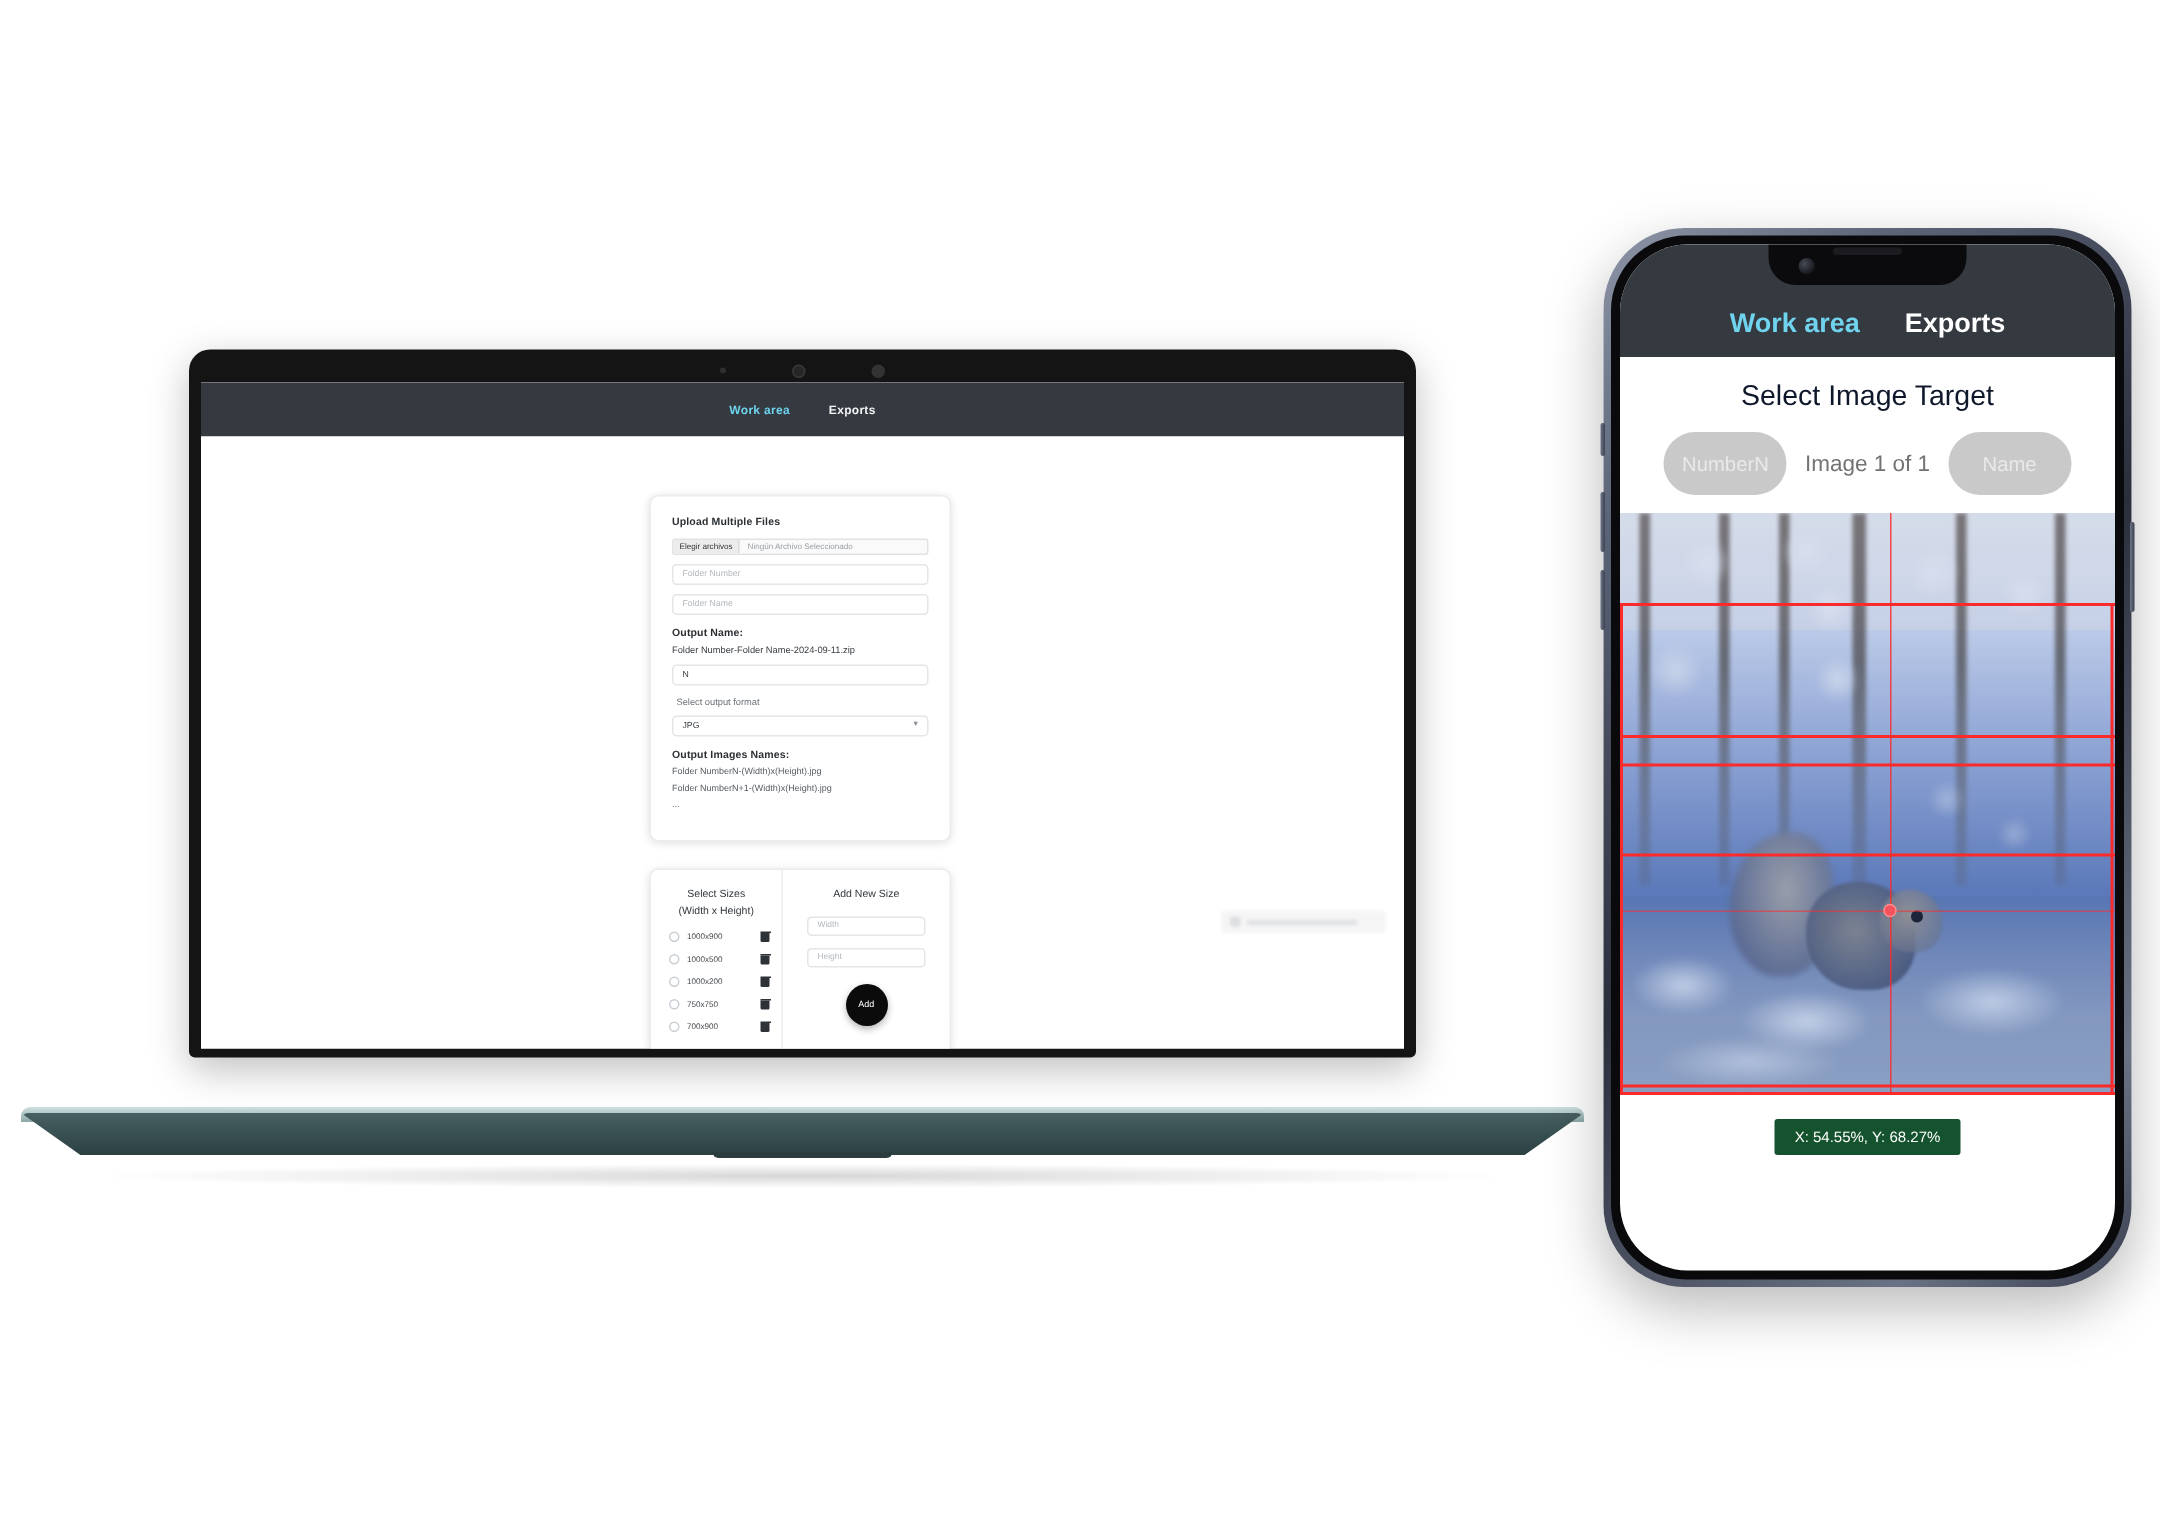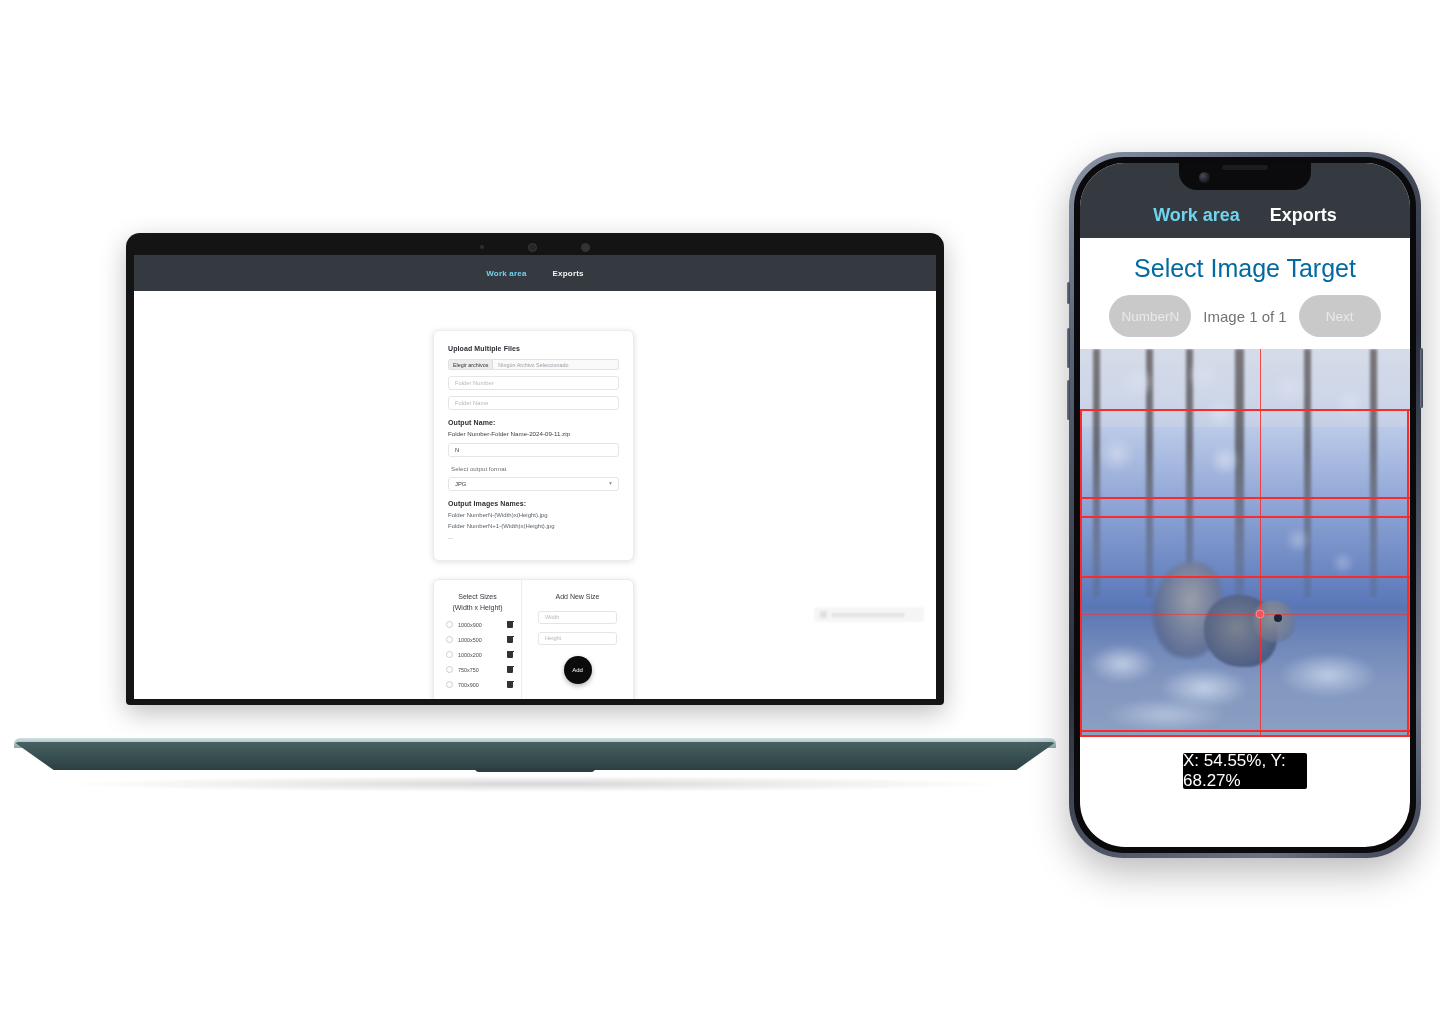--- a/index.html
+++ b/index.html
@@ -181,21 +181,21 @@
 
   .ph-nav {
     height: 75px; background: #343a40;
     display: flex; align-items: flex-end; justify-content: center; gap: 30px;
     padding-bottom: 12px;
   }
   .ph-nav a { font-size: 18px; font-weight: bold; text-decoration: none; }
   .ph-nav .active { color: #70d4ef; }
   .ph-nav .inactive { color: #ffffff; }
 
-  .ph-title { text-align:center; font-size: 25px; color: #0369a1; margin-top: 16px; font-weight: 400;}
+  .ph-title { text-align:center; font-size: 19px; color: #0f172a; margin-top: 16px; font-weight: 400;}
   .ph-pager { display:flex; align-items:center; justify-content:center; gap: 12px; margin-top: 12px; }
   .pg-btn {
     width: 82px; height: 42px; border-radius: 21px; background: #c9c9c9; color: #e9e9e9;
     display:flex; align-items:center; justify-content:center; font-size: 13.5px;
   }
   .pg-label { font-size: 15px; color: #737373; }
 
   .ph-imgwrap { position: relative; margin-top: 12px; width: 100%; height: 388px; overflow: hidden; }
   .photo { position:absolute; inset:0; }
   .photo .sky { position:absolute; left:0; right:0; top:0; height: 22%;
@@ -228,22 +228,22 @@
 
   .crop-line-h { position:absolute; left:0; right:0; height:2px; background:#fc2b2b; }
   .crop-line-v { position:absolute; top:0; bottom:0; width:1px; background:#fc2b2b; opacity:.85; }
   .crop-edge-l { position:absolute; top:0; bottom:0; left:0; width:2px; background:#fc2b2b; }
   .crop-edge-r { position:absolute; top:0; bottom:0; right:1px; width:2px; background:#fc2b2b; }
   .cross-h { position:absolute; left:0; right:0; height:1px; background:rgba(252,43,43,.55); }
   .marker-dot { position:absolute; width:9px; height:9px; border-radius:50%;
     background:#f4525c; border:1px solid #ff8d8d; transform: translate(-50%,-50%); }
 
   .coord-badge {
-    margin: 16px auto 0 auto; width: 124px; height: 36px;
-    background: #000000; color:#fff; font-size: 17px;
+    margin: 16px auto 0 auto; width: 124px; height: 24px;
+    background: #14532d; color:#fff; font-size: 10px;
     display:flex; align-items:center; justify-content:center; border-radius: 2px;
   }
 </style>
 </head>
 <body>
 
 <div class="stage">
 
   <div class="laptop">
     <div class="laptop-lid">
@@ -369,21 +369,21 @@
           <div class="ph-nav">
             <a href="#" class="active">Work area</a>
             <a href="#" class="inactive">Exports</a>
           </div>
 
           <div class="ph-title">Select Image Target</div>
 
           <div class="ph-pager">
             <div class="pg-btn">NumberN</div>
             <div class="pg-label">Image 1 of 1</div>
-            <div class="pg-btn">Next</div>
+            <div class="pg-btn">Name</div>
           </div>
 
           <div class="ph-imgwrap">
             <div class="photo">
               <div class="sky"></div>
               <div class="mid"></div>
               <div class="ground"></div>
 
               <div class="trunk" style="left:4%;"></div>
               <div class="trunk" style="left:20%;"></div>

